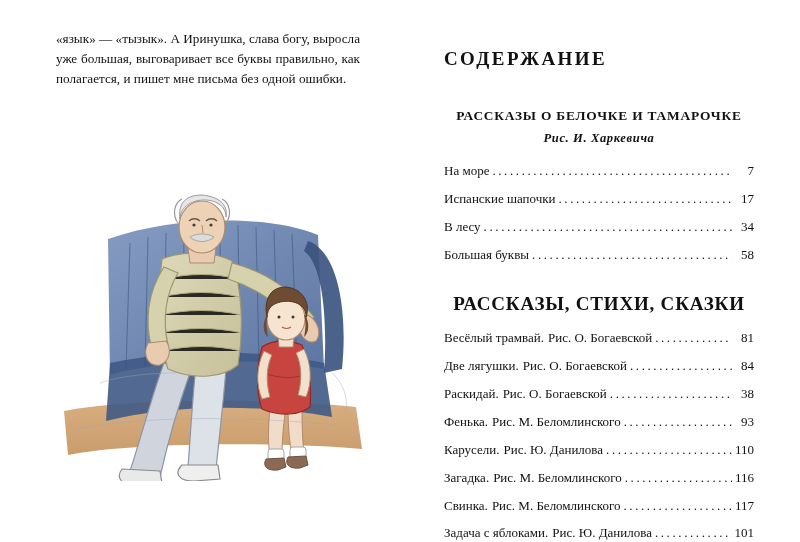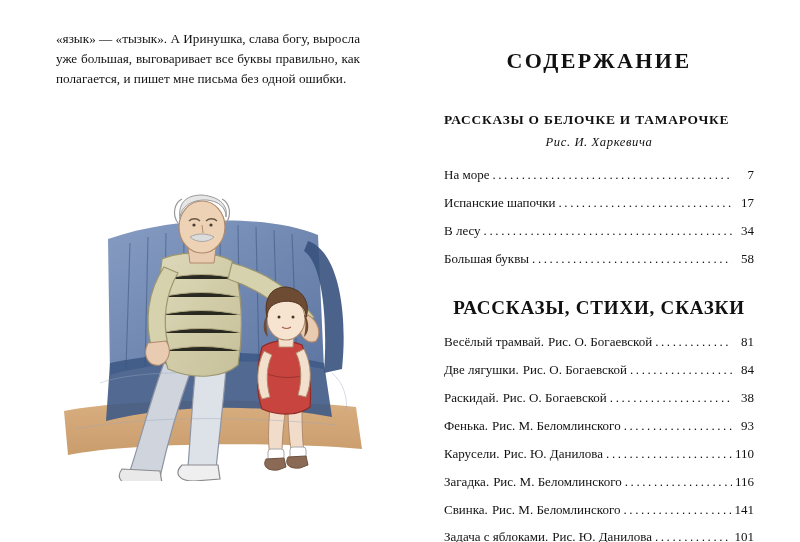--- a/index.html
+++ b/index.html
@@ -48,39 +48,40 @@
     margin-top: 22px;
     width: 320px;
     height: 370px;
   }
   .illustration svg {
     display: block;
   }
 
   
   .toc-title {
-    text-align: center;
-    font-size: 22px;
+    font-size: 19px;
     font-weight: bold;
     letter-spacing: 2.4px;
     margin: 14px 0 0 0;
   }
 
   .section-head {
+    text-align: center;
     font-weight: bold;
     font-size: 13.4px;
     letter-spacing: 0.8px;
     margin-top: 38px;
   }
   .section-sub {
     text-align: center;
     font-style: italic;
     font-size: 12.6px;
     letter-spacing: 0.6px;
     margin-top: 7px;
+    font-weight: bold;
   }
   .section-head-2 {
     text-align: center;
     font-weight: bold;
     font-size: 19px;
     letter-spacing: 0.8px;
     margin-top: 30px;
   }
 
   .toc-list {
@@ -308,21 +309,21 @@
           <span class="toc-label">Загадка.</span>
           <span class="toc-label ital" style="padding-left:4px">Рис. М. Беломлинского</span>
           <span class="dots">................................................</span>
           <span class="page-num">116</span>
         </div>
 
         <div class="toc-entry">
           <span class="toc-label">Свинка.</span>
           <span class="toc-label ital" style="padding-left:4px">Рис. М. Беломлинского</span>
           <span class="dots">................................................</span>
-          <span class="page-num">141</span>
+          <span class="page-num">117</span>
         </div>
 
         <div class="toc-entry">
           <span class="toc-label">Задача с яблоками.</span>
           <span class="toc-label ital" style="padding-left:4px">Рис. Ю. Данилова</span>
           <span class="dots">................................................</span>
           <span class="page-num">101</span>
         </div>
 
       </div>

